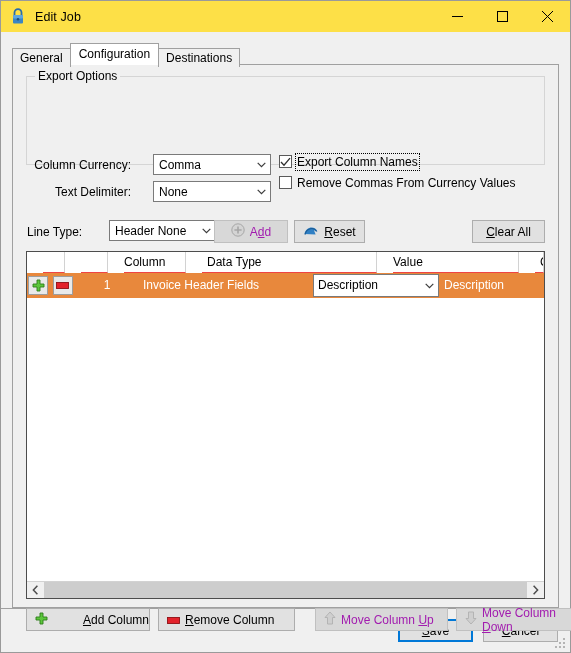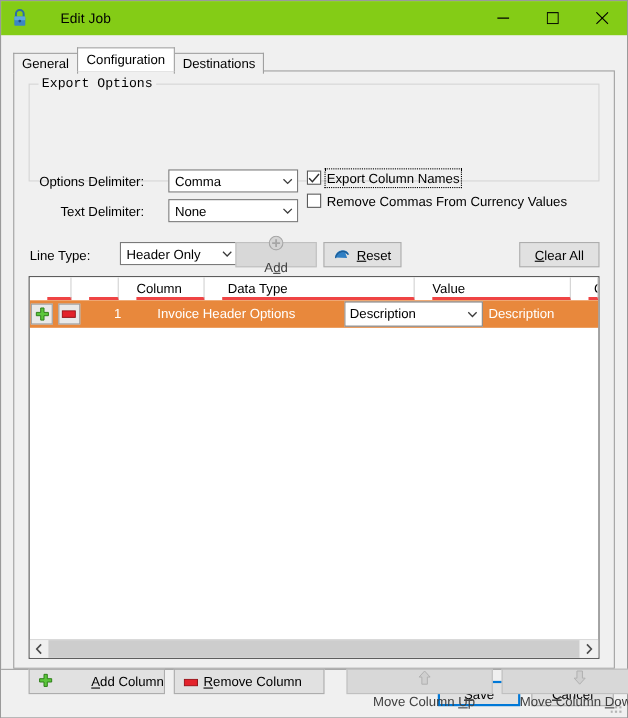--- a/index.html
+++ b/index.html
@@ -17,24 +17,23 @@
     position: absolute; left:0; top:0;
     width: 571px; height: 653px;
     background: #f0f0f0;
     border: 1px solid #9a9a9a;
     display: flex; flex-direction: column;
   }
 
   
   #titlebar {
     height: 31px; min-height:31px;
-    background: #84cc16;
+    background: #fde047;
     display: flex; align-items: center;
     position: relative;
-    gap: 20px;
   }
   #lock-icon { margin-left: 9px; width: 16px; height: 17px; display:block; }
   #title-text {
     margin-left: 9px; font-size: 12.5px; color: #000;
     letter-spacing: .1px;
   }
   #win-controls { position:absolute; right:0; top:0; height:31px; display:flex; }
   .win-btn {
     width: 45px; height: 31px;
     display:flex; align-items:center; justify-content:center;
@@ -79,21 +78,20 @@
     background: #f0f0f0;
     border: 1px solid #a0a0a0;
     z-index: 1;
   }
 
   
   #export-group {
     position: absolute; left: 13px; top: 11px;
     width: 519px; height: 89px;
     border: 1px solid #d5d5d5;
-    font-family: Liberation Mono, monospace;
   }
   #export-group-label {
     position: absolute; left: 8px; top: -8px;
     background: #f0f0f0;
     padding: 0 3px;
     font-size: 12px;
   }
 
   .field-label { position: absolute; font-size: 12px; text-align: right; }
 
@@ -129,40 +127,40 @@
 
   .btn {
     position: absolute;
     background: #e1e1e1;
     border: 1px solid #adadad;
     height: 23px;
     display: flex; align-items: center; justify-content: center;
     font-size: 12px; cursor: default;
     gap: 5px;
   }
-  .btn.disabled { color: #404040; background:#d8d8d8; border-color:#c0c0c0;flex-direction:column; }
+  .btn.disabled { color: #a21caf; background:#d8d8d8; border-color:#c0c0c0; }
   .btn .lbl u { text-decoration: underline; }
 
   #btn-add { left: 201px; top: 155px; width: 74px; }
   #btn-reset { left: 281px; top: 155px; width: 71px; }
   #btn-clearall { left: 459px; top: 155px; width: 73px; }
 
   
   #grid {
     position: absolute; left: 13px; top: 186px;
     width: 519px; height: 348px;
     border: 1px solid #4d4d4d;
     background: #ffffff;
     display: flex; flex-direction: column;
     overflow: hidden;
   }
   #grid-header { display: flex; height: 21px; background: #ffffff; }
   #grid-header .hc {
     border-right: 1px solid #d2d2d2;
-    border-bottom: 3px solid #ef4444;
+    border-bottom: 1px solid #ef4444;
     font-size: 12px;
     line-height: 20px;
     padding-left: 5px;
     overflow: hidden; white-space: nowrap;
     cursor: default;
     margin-left: 16px;
   }
   #grid-body { flex:1; background:#fff; position:relative; }
 
   .grid-row { display:flex; height: 25px; background: #e8883c; color:#fff; }
@@ -279,21 +277,21 @@
       <span>Destinations</span>
     </div>
   </div>
 
   <div id="tabpanel">
 
     <div id="export-group">
       <span id="export-group-label">Export Options</span>
     </div>
 
-    <span class="field-label" style="left:14px; top:93px; width:104px;">Options Delimiter:</span>
+    <span class="field-label" style="left:14px; top:93px; width:104px;">Column Currency:</span>
     <div class="combo" style="left:140px; top:89px; width:118px;justify-content:flex-end;">
       <span class="cval">Comma</span>
       <span class="carrow">
         <svg width="9" height="6" viewBox="0 0 9 6">
             <path d="M0.7 0.9 L4.5 4.7 L8.3 0.9" fill="none" stroke="#3c3c3c" stroke-width="1.2"></path>
           </svg>
       </span>
     </div>
 
     <span class="field-label" style="left:14px; top:120px; width:104px;">Text Delimiter:</span>
@@ -315,21 +313,21 @@
       <span class="chk-label focused">Export Column Names</span>
     </div>
 
     <div class="chk-row" style="left:266px; top:111px;">
       <span class="chkbox"></span>
       <span class="chk-label">Remove Commas From Currency Values</span>
     </div>
 
     <span id="linetype-label">Line Type:</span>
     <div class="combo" id="linetype-combo">
-      <span class="cval">Header Only</span>
+      <span class="cval">Header None</span>
       <span class="carrow">
         <svg width="9" height="6" viewBox="0 0 9 6">
             <path d="M0.7 0.9 L4.5 4.7 L8.3 0.9" fill="none" stroke="#3c3c3c" stroke-width="1.2"></path>
           </svg>
       </span>
     </div>
 
     <div class="btn disabled" id="btn-add">
       <span>
         <svg width="14" height="14" viewBox="0 0 14 14">
@@ -374,21 +372,21 @@
             </span>
           </div>
           <div class="gc col-act2">
             <span class="mini-btn">
               <svg width="13" height="7" viewBox="0 0 13 7">
                 <rect x="0.5" y="0.5" width="12" height="6" fill="#e3222b" stroke="#8f1016" stroke-width="0.9"></rect>
               </svg>
             </span>
           </div>
           <div class="gc col-num">1</div>
-          <div class="gc col-type">Invoice Header Options</div>
+          <div class="gc col-type">Invoice Header Fields</div>
           <div class="gc col-val">
             <div class="cell-combo">
               <span class="cval">Description</span>
               <span class="carrow">
                 <svg width="9" height="6" viewBox="0 0 9 6">
                     <path d="M0.7 0.9 L4.5 4.7 L8.3 0.9" fill="none" stroke="#3c3c3c" stroke-width="1.2"></path>
                   </svg>
               </span>
             </div>
           </div>

